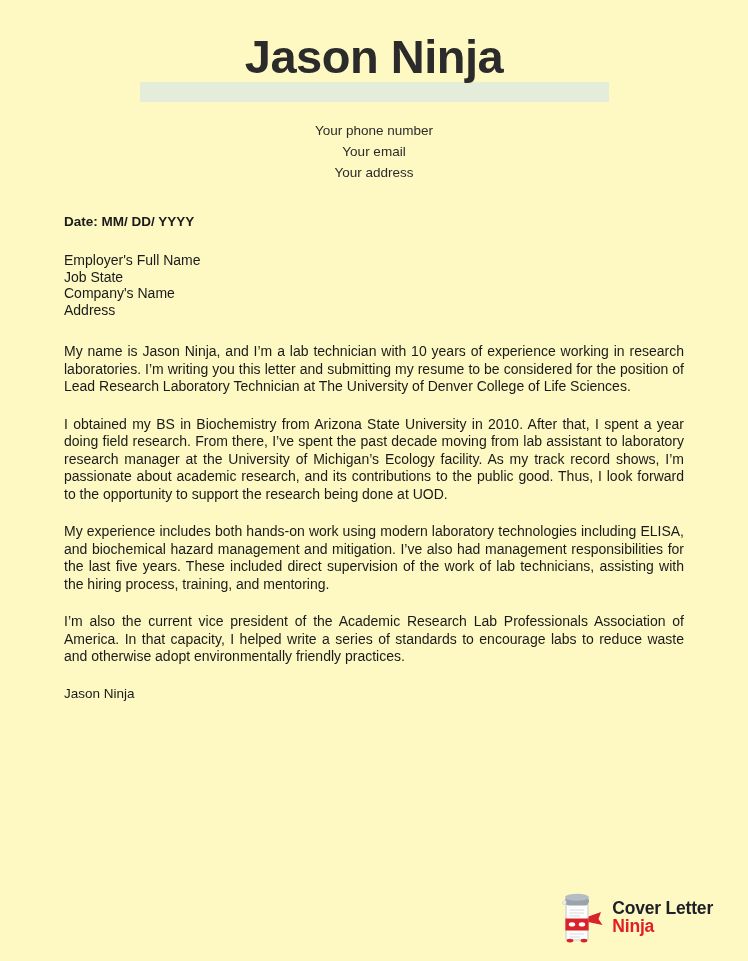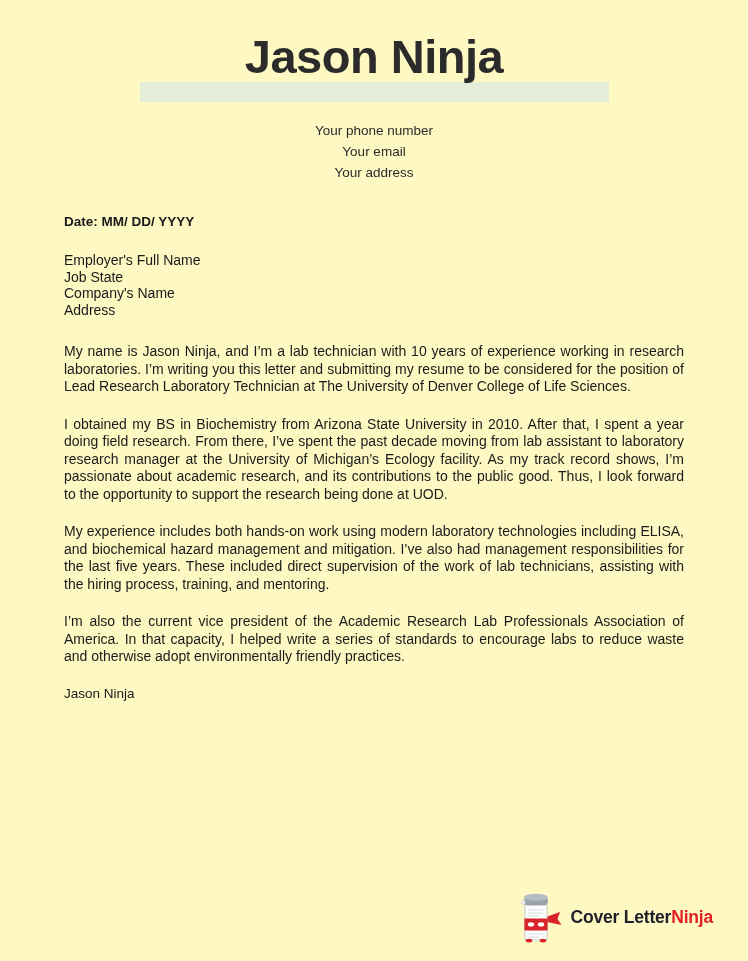--- a/index.html
+++ b/index.html
@@ -114,21 +114,21 @@
     gap: 9px;
   }
   .logo-mark {
     width: 46px;
     height: 50px;
     flex: 0 0 auto;
     display: block;
   }
   .logo-wordmark {
     display: flex;
-    flex-direction: row;
+    flex-direction: column;
     line-height: 1.02;
   }
   .logo-line-1 {
     font-size: 17.5px;
     font-weight: bold;
     color: #20202a;
     letter-spacing: -0.2px;
   }
   .logo-line-2 {
     font-size: 17.5px;

